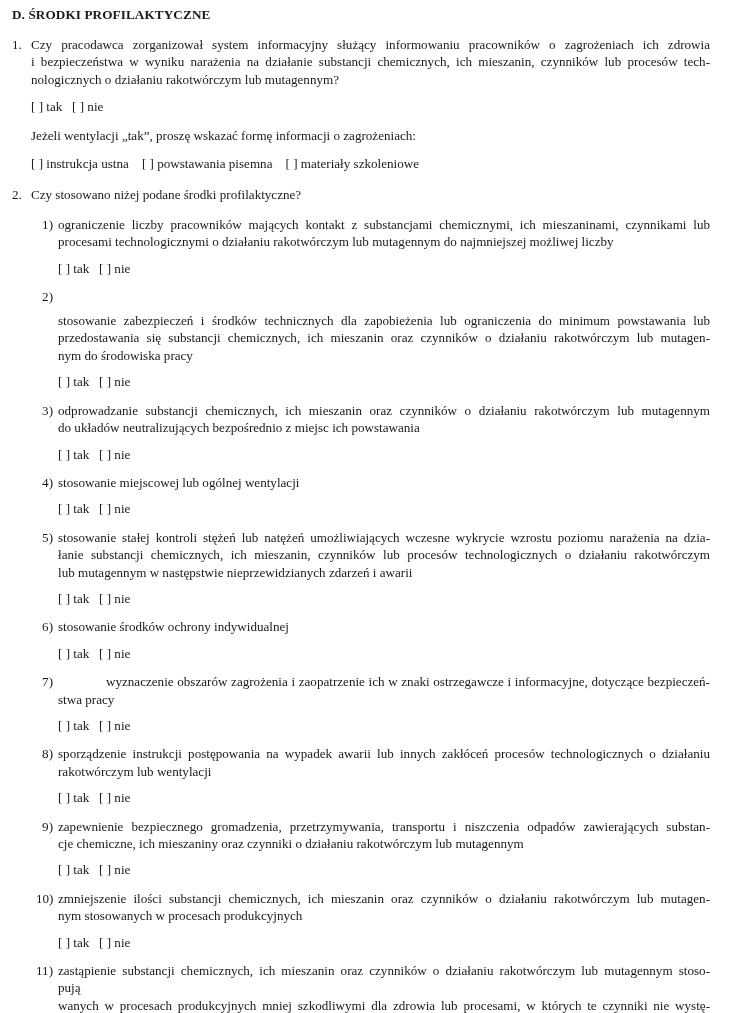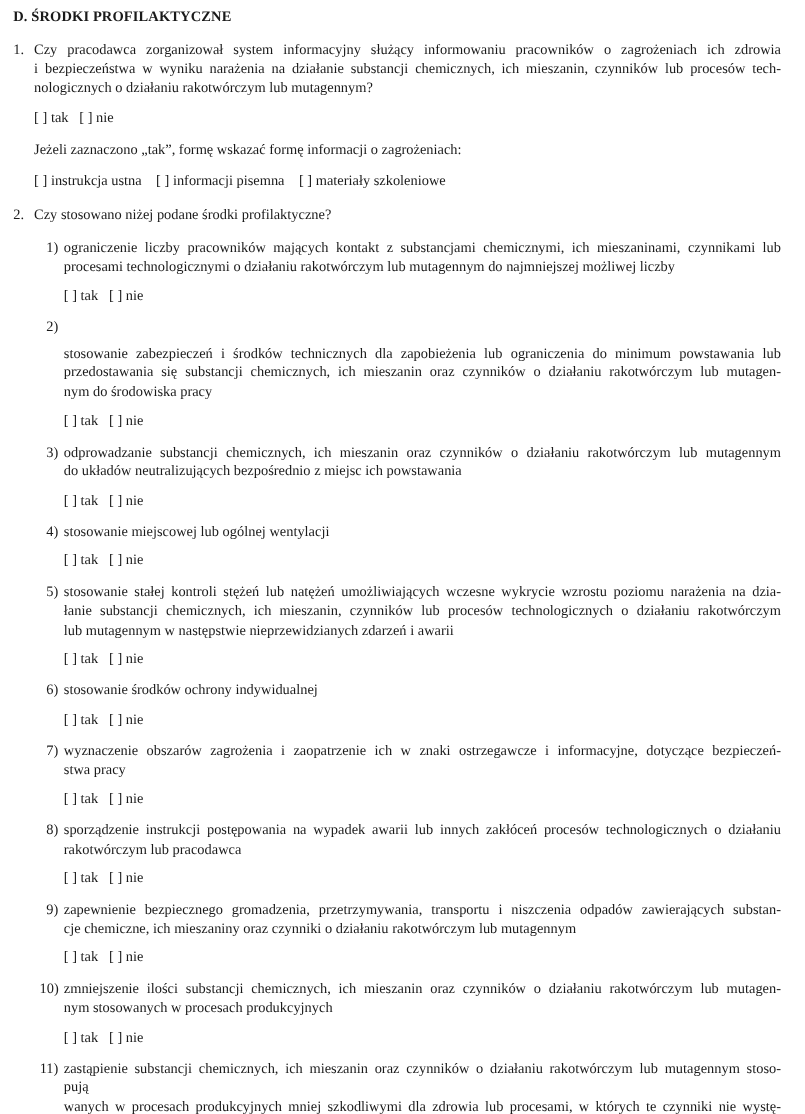--- a/index.html
+++ b/index.html
@@ -135,25 +135,25 @@
         <span class="ln" style="text-align-last: left;">nologicznych o działaniu rakotwórczym lub mutagennym?</span>
       </span>
     </div>
 
     <div class="sp-10"></div>
 
     <div class="answers level-1"><span class="opt">[ ] tak</span><span class="gap-sm">   </span><span class="opt">[ ] nie</span></div>
 
     <div class="sp-11"></div>
 
-    <div class="note-line">Jeżeli zaznaczono „tak”, formę wskazać formę informacji o zagrożeniach:</div>
+    <div class="note-line">Jeżeli wentylacji „tak”, proszę wskazać formę informacji o zagrożeniach:</div>
 
     <div class="sp-11"></div>
 
-    <div class="answers level-1"><span class="opt">[ ] instrukcja ustna</span><span class="gap-sm">    </span><span class="opt">[ ] informacji pisemna</span><span class="gap-sm">    </span><span class="opt">[ ] materiały szkoleniowe</span></div>
+    <div class="answers level-1"><span class="opt">[ ] instrukcja ustna</span><span class="gap-sm">    </span><span class="opt">[ ] powstawania pisemna</span><span class="gap-sm">    </span><span class="opt">[ ] materiały szkoleniowe</span></div>
   </div>
 
   <div class="sp-14"></div>
 
   <div class="q-block">
     <div class="q-row">
       <span class="q-num">2.</span>
       <span class="q-text">
         <span class="ln" style="text-align-last: left;">Czy stosowano niżej podane środki profilaktyczne?</span>
       </span>
@@ -225,33 +225,33 @@
           <span class="ln" style="text-align-last: left;">stosowanie środków ochrony indywidualnej</span>
         </span>
       </div>
       <div class="sp-9"></div>
       <div class="answers level-2"><span class="opt">[ ] tak</span><span class="gap-sm">   </span><span class="opt">[ ] nie</span></div>
       <div class="sp-11"></div>
 
       <div class="sub-row">
         <span class="sub-num">7)</span>
         <span class="sub-text">
-          <span class="ln" style="text-align-last: justify;">wyznaczenie obszarów zagrożenia i zaopatrzenie ich w znaki ostrzegawcze i informacyjne, dotyczące bezpieczeń-</span>
+          <span class="ln" style="text-align-last: justify; margin-left: 48px;">wyznaczenie obszarów zagrożenia i zaopatrzenie ich w znaki ostrzegawcze i informacyjne, dotyczące bezpieczeń-</span>
           <span class="ln" style="text-align-last: left;">stwa pracy</span>
         </span>
       </div>
       <div class="sp-9"></div>
       <div class="answers level-2"><span class="opt">[ ] tak</span><span class="gap-sm">   </span><span class="opt">[ ] nie</span></div>
       <div class="sp-11"></div>
 
       <div class="sub-row">
         <span class="sub-num">8)</span>
         <span class="sub-text">
           <span class="ln" style="text-align-last: justify;">sporządzenie instrukcji postępowania na wypadek awarii lub innych zakłóceń procesów technologicznych o działaniu</span>
-          <span class="ln" style="text-align-last: left;">rakotwórczym lub pracodawca</span>
+          <span class="ln" style="text-align-last: left;">rakotwórczym lub wentylacji</span>
         </span>
       </div>
       <div class="sp-9"></div>
       <div class="answers level-2"><span class="opt">[ ] tak</span><span class="gap-sm">   </span><span class="opt">[ ] nie</span></div>
       <div class="sp-11"></div>
 
       <div class="sub-row">
         <span class="sub-num">9)</span>
         <span class="sub-text">
           <span class="ln" style="text-align-last: justify;">zapewnienie bezpiecznego gromadzenia, przetrzymywania, transportu i niszczenia odpadów zawierających substan-</span>

